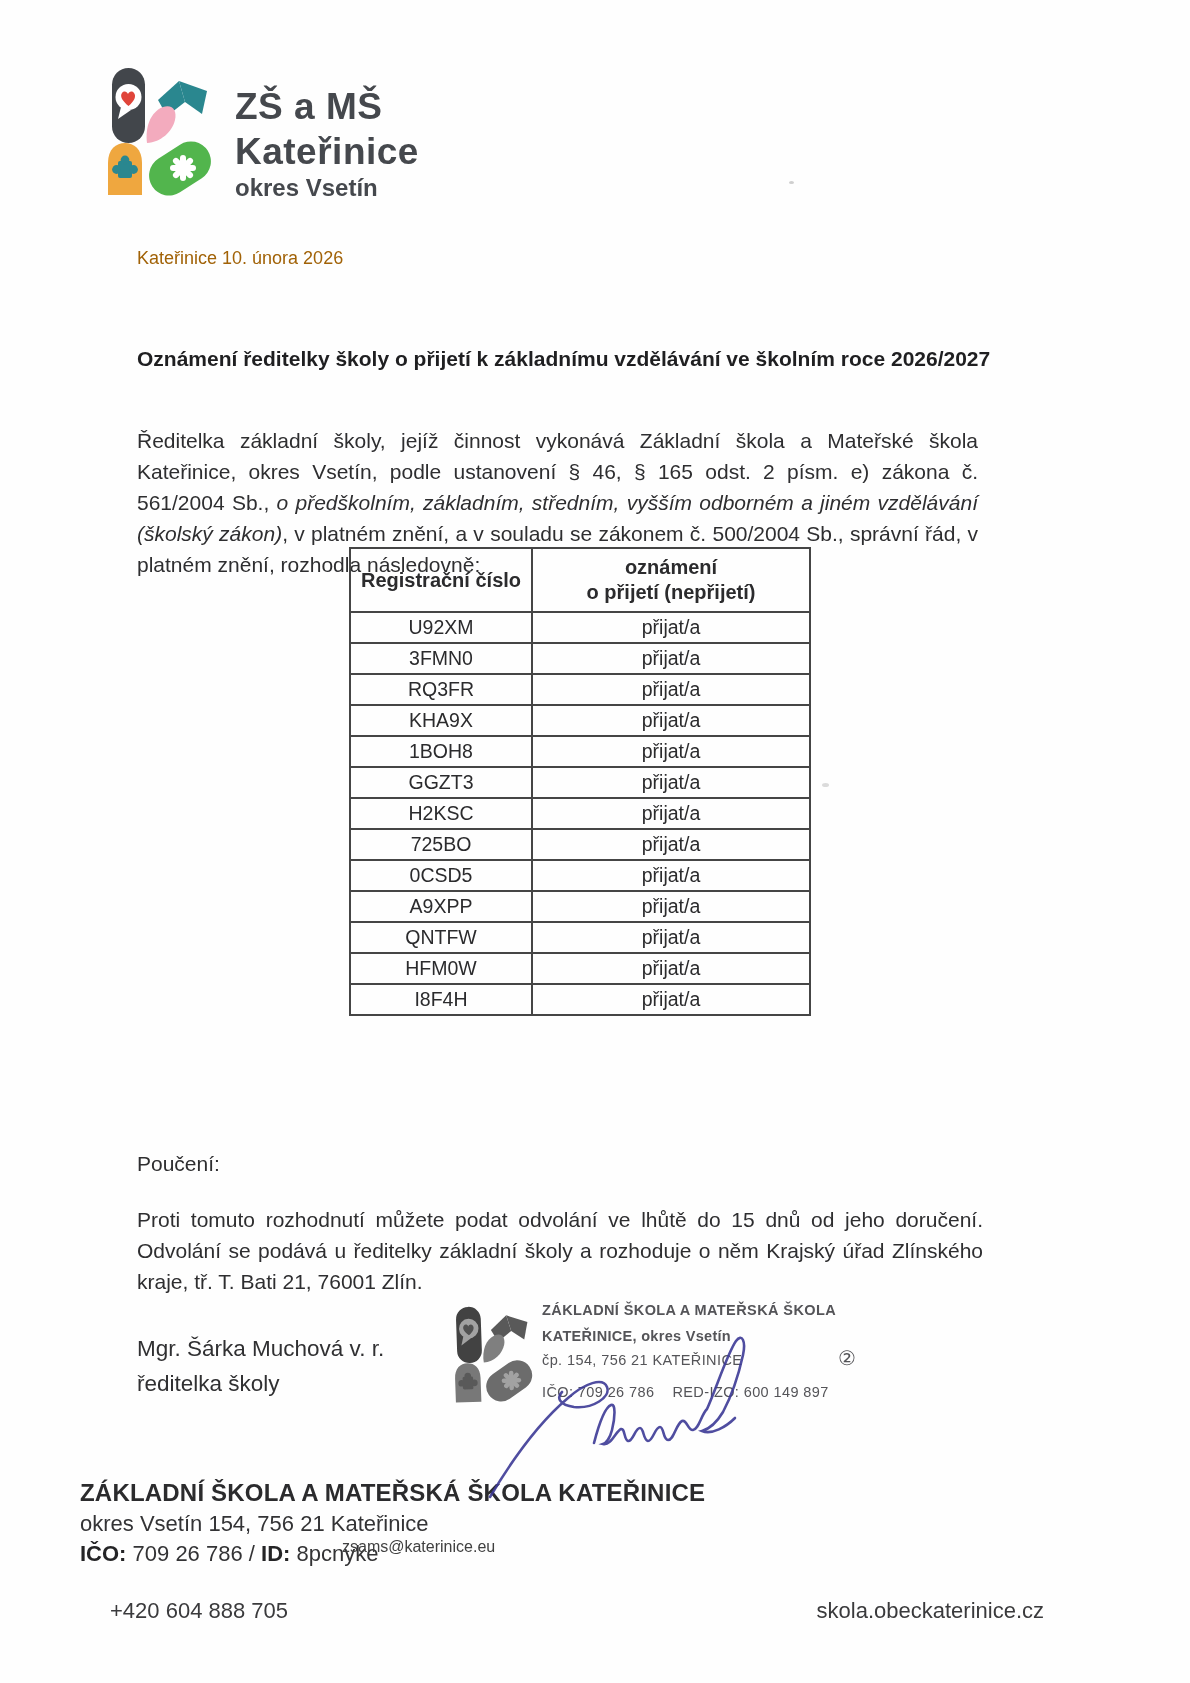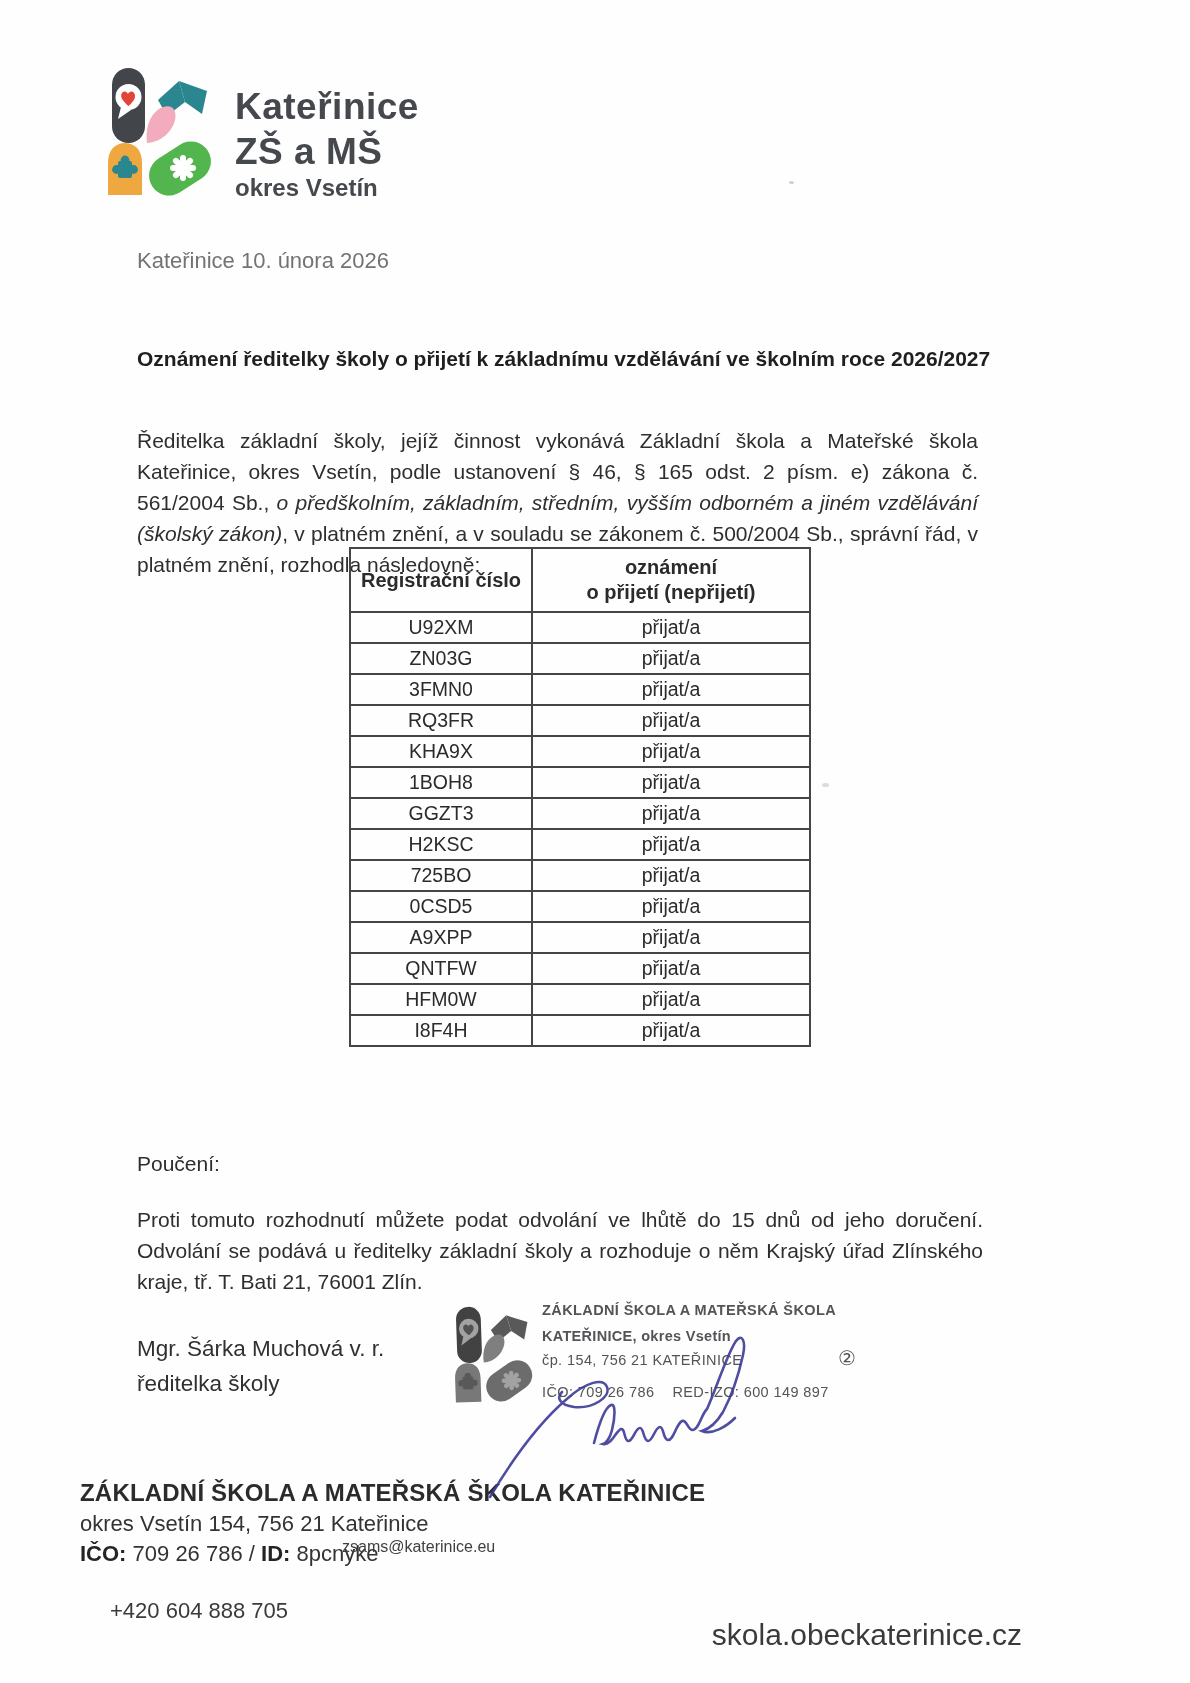--- a/index.html
+++ b/index.html
@@ -12,21 +12,21 @@
     font-family:"Liberation Sans", sans-serif;
     color:#2e2e30;
   }
   
   .logo-row{position:absolute;left:105px;top:66px;display:flex;}
   .logo-mark{width:112px;height:132px;flex:0 0 auto;}
   .logo-text{margin-left:18px;padding-top:18px;}
   .logo-name{font-size:37px;font-weight:700;color:#45484d;line-height:45px;letter-spacing:.5px;}
   .logo-sub{font-size:24px;font-weight:700;color:#45484d;}
   
-  .date-line{position:absolute;left:137px;top:248px;font-size:22px;color:#737373;}
+  .date-line{position:absolute;left:137px;top:248px;font-size:18px;color:#a16207;}
   .doc-title{position:absolute;left:137px;top:347px;width:960px;font-size:21px;font-weight:700;color:#1f1f21;}
   .intro{position:absolute;left:137px;top:404px;width:841px;font-size:21px;line-height:31px;text-align:justify;color:#2e2e30;}
   .intro .it{font-style:italic;}
   
   .reg-table{position:absolute;left:349px;top:547px;border-collapse:collapse;}
   .reg-table th,.reg-table td{
     border:2px solid #454545;text-align:center;vertical-align:middle;
     color:#2b2b2d;padding:0 6px;
   }
   .reg-table th{font-size:20px;font-weight:700;line-height:25px;height:62px;}
@@ -51,21 +51,21 @@
   .stamp-l4 .gap{display:inline-block;width:18px;}
   .copy-mark{position:absolute;left:296px;top:58px;font-size:20px;color:#46464a;}
   .sig-ink{position:absolute;left:430px;top:1265px;width:430px;height:250px;z-index:5;}
   
   .footer-org{position:absolute;left:80px;top:1479px;font-size:24px;font-weight:700;color:#2b2b2d;letter-spacing:.2px;}
   .footer-address{position:absolute;left:80px;top:1511px;font-size:22px;color:#333335;}
   .footer-ico{position:absolute;left:80px;top:1541px;font-size:22px;color:#333335;}
   .footer-ico b{color:#242426;}
   .contact-phone{position:absolute;left:110px;top:1598px;font-size:22px;color:#3a3a3c;}
   .contact-email{position:absolute;left:342px;top:1538px;font-size:16px;color:#404040;}
-  .contact-web{position:absolute;right:168px;top:1598px;font-size:30px;color:#3a3a3c;margin-top:20px;}
+  .contact-web{position:absolute;right:146px;top:1598px;font-size:22px;color:#3a3a3c;}
   
   .speck{position:absolute;background:#a8a8a8;border-radius:50%;}
   .speck1{left:789px;top:181px;width:5px;height:3px;opacity:.55;}
   .speck2{left:822px;top:783px;width:7px;height:4px;opacity:.4;}
 </style>
 </head>
 <body>
 
 <svg width="0" height="0" style="position:absolute" aria-hidden="true">
   <symbol id="logoSym" viewBox="0 0 112 132">
@@ -102,22 +102,22 @@
   </symbol>
 </svg>
 
 <div class="page">
 
   <div class="logo-row">
     <svg class="logo-mark" viewBox="0 0 112 132">
       <use href="#logoSym"></use>
     </svg>
     <div class="logo-text">
+      <div class="logo-name">ZŠ a MŠ</div>
       <div class="logo-name">Kateřinice</div>
-      <div class="logo-name">ZŠ a MŠ</div>
       <div class="logo-sub">okres Vsetín</div>
     </div>
   </div>
 
   <div class="speck speck1"></div>
   <div class="speck speck2"></div>
 
   <div class="date-line">Kateřinice 10. února 2026</div>
 
   <div class="doc-title">Oznámení ředitelky školy o přijetí k základnímu vzdělávání ve školním roce 2026/2027</div>
@@ -130,24 +130,20 @@
         <th class="c1">Registrační číslo</th>
         <th class="c2">
           <div>oznámení</div>
           <div>o přijetí (nepřijetí)</div>
         </th>
       </tr>
     </thead>
     <tbody>
         <tr>
           <td class="c1">U92XM</td>
-          <td class="c2">přijat/a</td>
-        </tr>
-        <tr>
-          <td class="c1">ZN03G</td>
           <td class="c2">přijat/a</td>
         </tr>
         <tr>
           <td class="c1">3FMN0</td>
           <td class="c2">přijat/a</td>
         </tr>
         <tr>
           <td class="c1">RQ3FR</td>
           <td class="c2">přijat/a</td>
         </tr>

